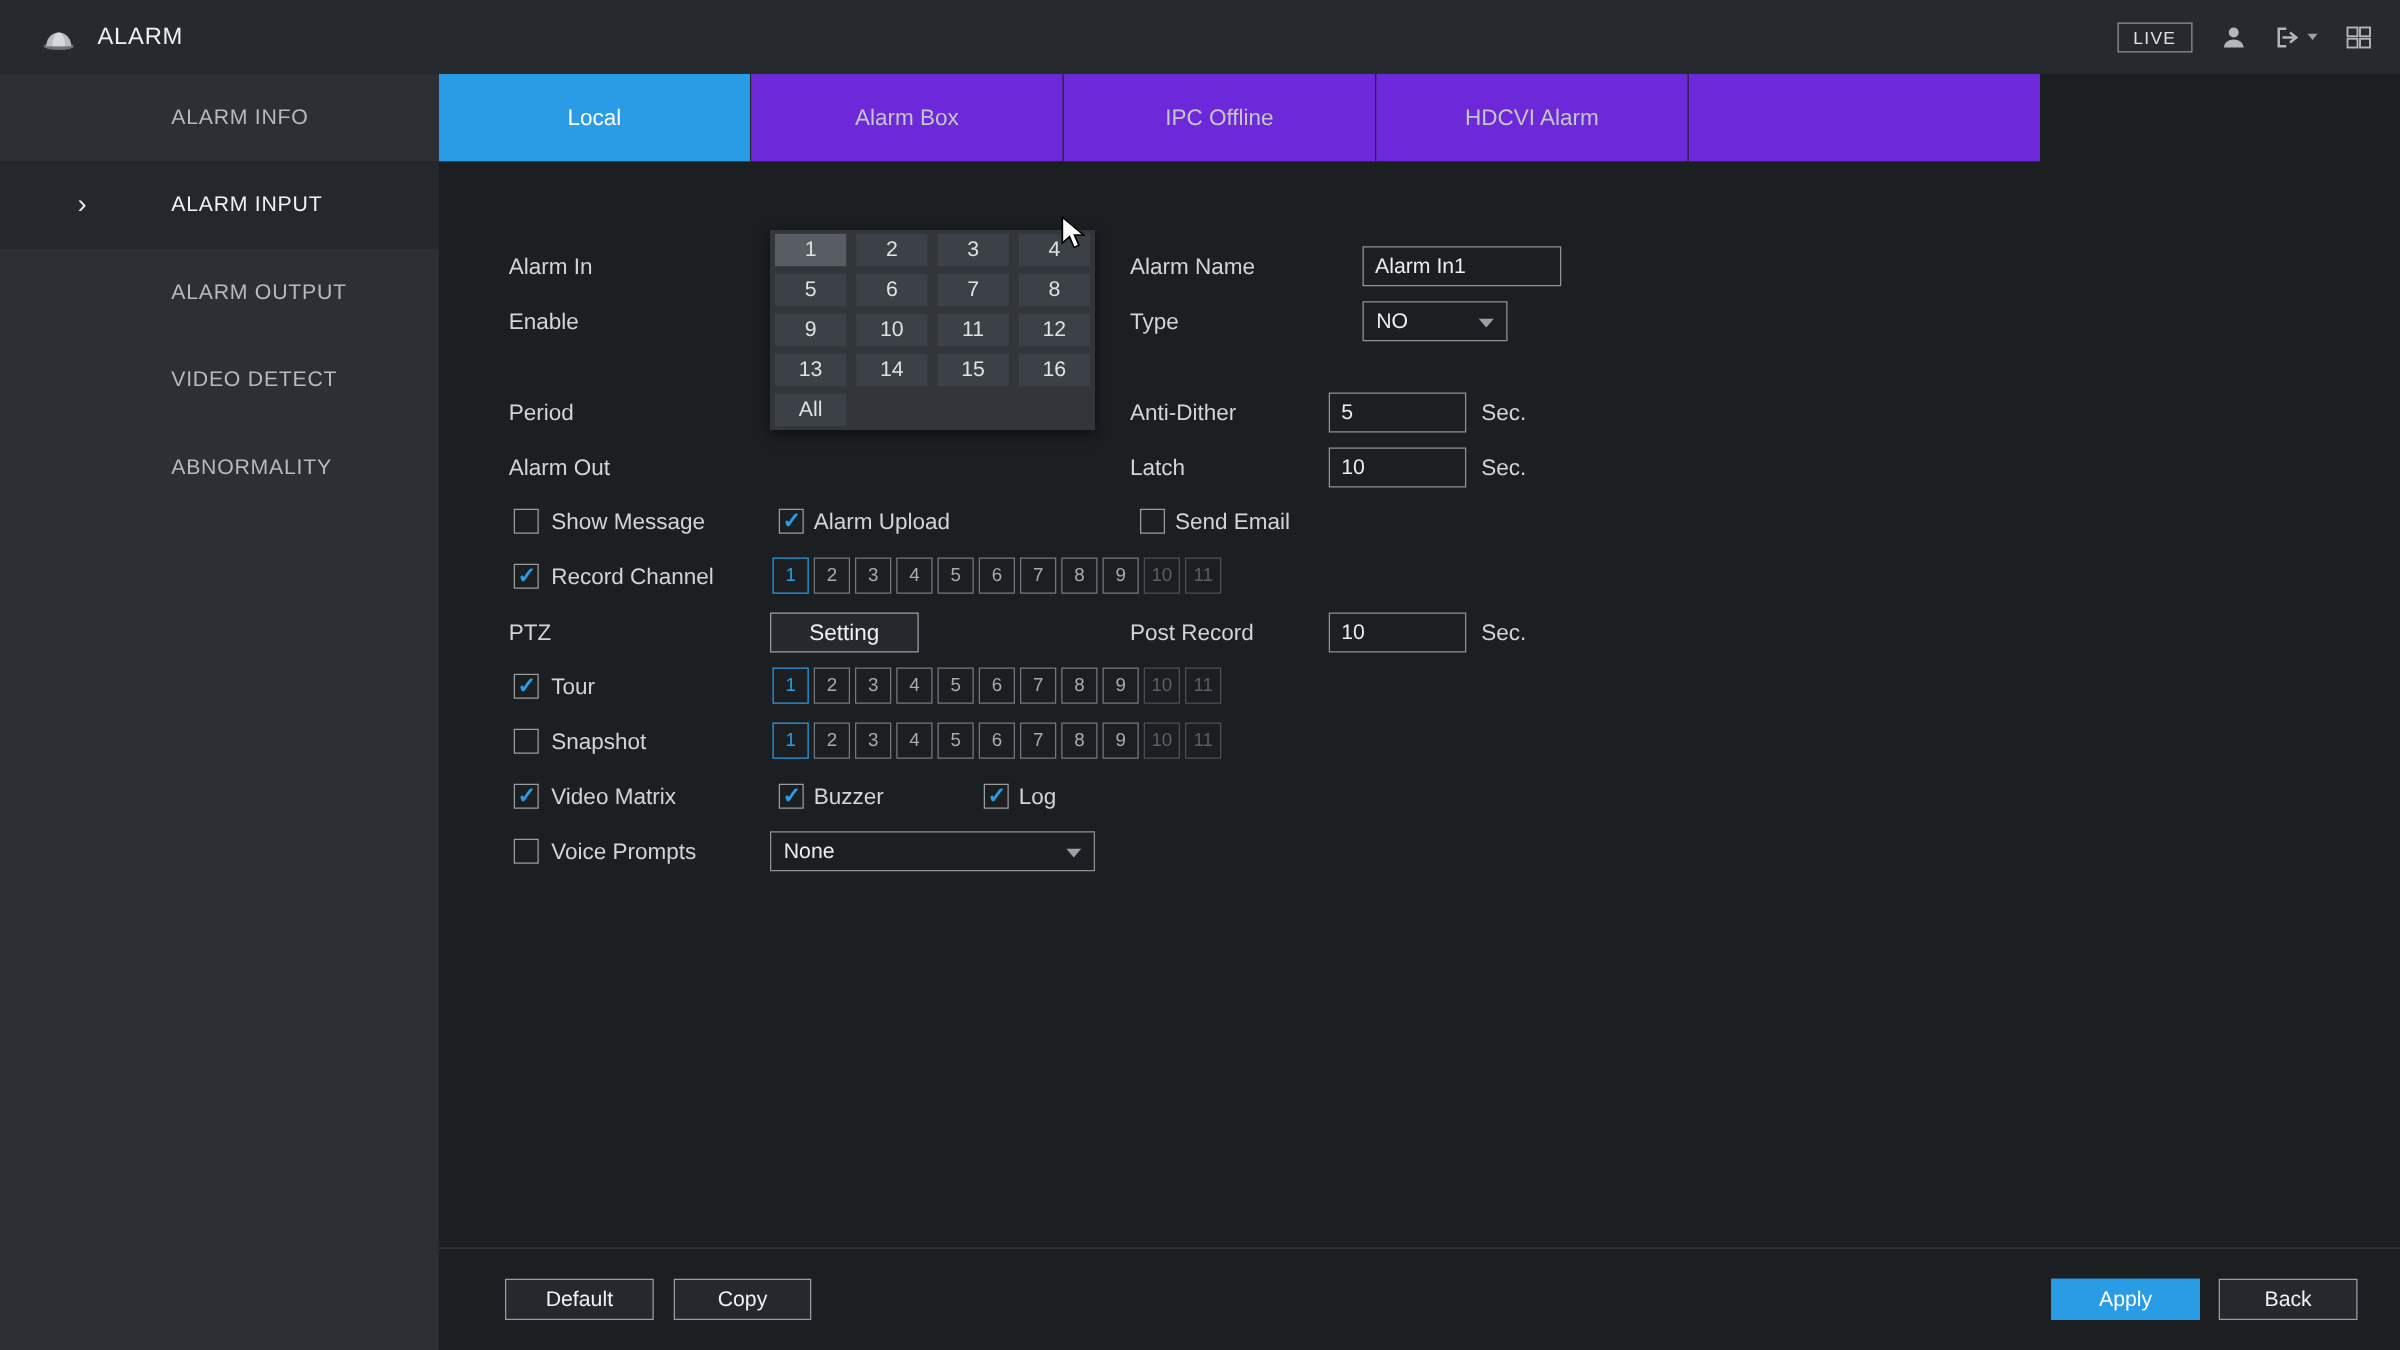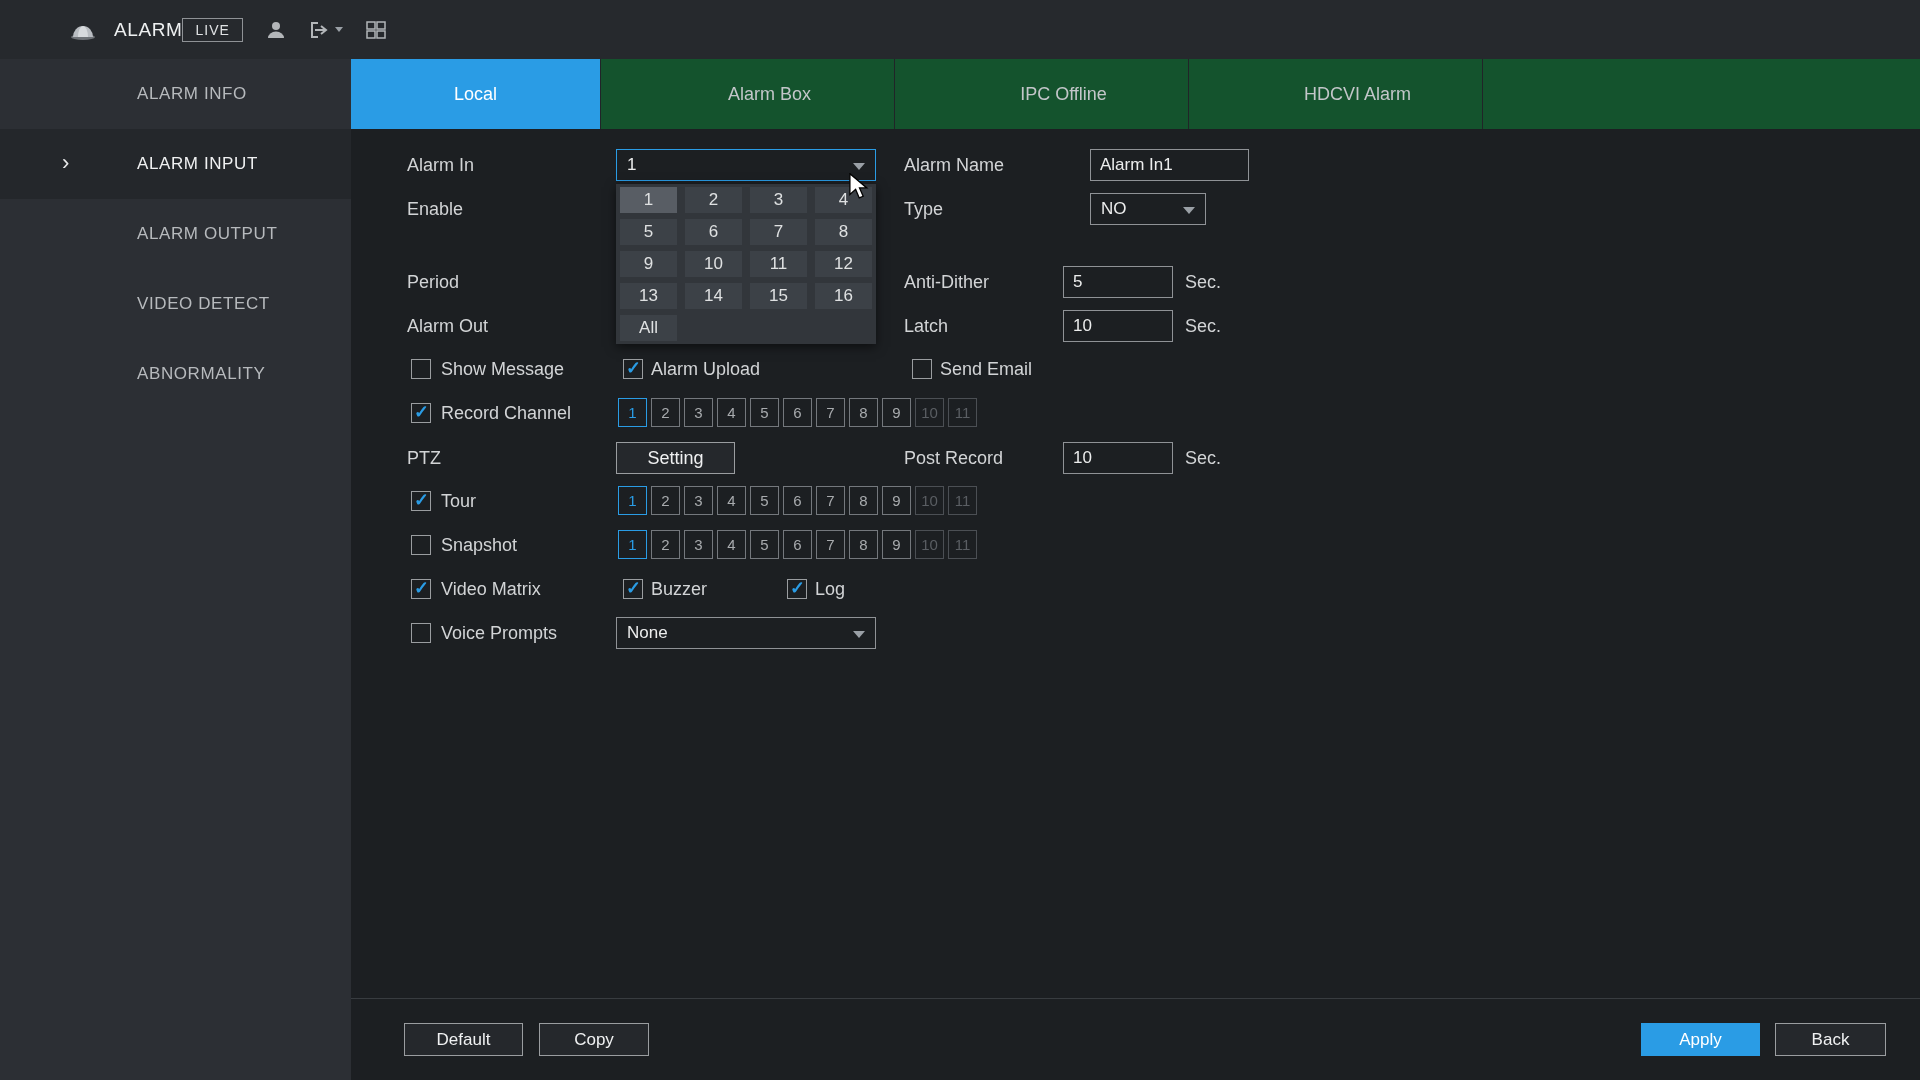--- a/index.html
+++ b/index.html
@@ -1,48 +1,48 @@
 <!DOCTYPE html>
 <html><head>
 <meta charset="utf-8">
 <style>
   * { margin:0; padding:0; box-sizing:border-box; }
   html,body { width:1920px; height:1080px; overflow:hidden; background:#1c1f22;
     font-family:"Liberation Sans", sans-serif; color:#d4d6d8; position:relative; }
 
   
   .topbar { position:absolute; top:0; left:0; width:1920px; height:59px; background:#26292d;
-    display:flex; align-items:center; padding:0 22px 0 68px; z-index:10; }
+    display:flex; align-items:center; justify-content:space-between; padding:0 22px 0 32px; z-index:10; }
   .topbar-left { display:flex; align-items:center; }
   .app-title { font-size:19px; color:#eef0f1; letter-spacing:.6px; margin-left:16px; }
   .topbar-right { display:flex; align-items:center; gap:22px; }
   .live-btn { border:1px solid #8f9296; color:#dfe1e3; font-size:14px; letter-spacing:1px;
     padding:3px 12px; cursor:pointer; }
   .icon-btn { display:flex; align-items:center; cursor:pointer; }
   .caret-sm { width:0; height:0; border-left:4px solid transparent; border-right:4px solid transparent;
     border-top:5px solid #9aa0a6; margin-left:4px; }
 
   
   .sidebar { position:absolute; top:59px; left:0; width:351px; height:1021px; background:#2c2f34; z-index:5; }
   .side-item { height:70px; display:flex; align-items:center; padding-left:93px; position:relative; cursor:pointer; }
   .side-label { font-size:17px; letter-spacing:.6px; color:#b7babd;margin-left:44px; }
   .side-item.active { background:#24272b; }
   .side-item.active .side-label { color:#f0f1f2; }
   .side-arrow { position:absolute; left:62px; top:50%; transform:translateY(-54%);
     color:#e8e9ea; font-size:22px; line-height:1; }
 
   
-  .tabs { position:absolute; top:59px; left:351px; width:1569px; height:70px; background:#14532d; display:flex; z-index:4;gap:44px; }
+  .tabs { position:absolute; top:59px; left:351px; width:1281px; height:70px; background:#6d28d9; display:flex; z-index:4; }
   .tab { width:250px; height:70px; display:flex; align-items:center; justify-content:center;
     font-size:18px; color:#c3c6c9; border-right:1px solid #212428; cursor:pointer; }
   .tab.active { background:#2a9ce5; color:#ffffff; }
 
   
   .form { position:absolute; left:351px; top:129px; width:1569px; height:869px; z-index:3; }
-  .row { position:absolute; left:0; width:100%; height:32px; }
+  .row { position:absolute; left:0; width:100%; height:32px;margin-top:48px; }
   .lbl { position:absolute; top:0; line-height:32px; font-size:18px; color:#d2d4d6; white-space:nowrap; }
   .l1 { left:56px; } .l2 { left:553px; }
 
   .tin { position:absolute; top:0; height:32px; background:#1c1f22; border:1px solid #8f9296;
     color:#eceded; font-size:17px; padding:0 9px; font-family:"Liberation Sans",sans-serif; outline:none; }
 
   .select { position:absolute; top:0; height:32px; background:#1c1f22; border:1px solid #8f9296;
     display:flex; align-items:center; padding:0 10px; font-size:17px; color:#eceded; cursor:pointer; }
   .select.open { border-color:#2a9ce5; }
   .caret { position:absolute; right:10px; top:13px; width:0; height:0;

